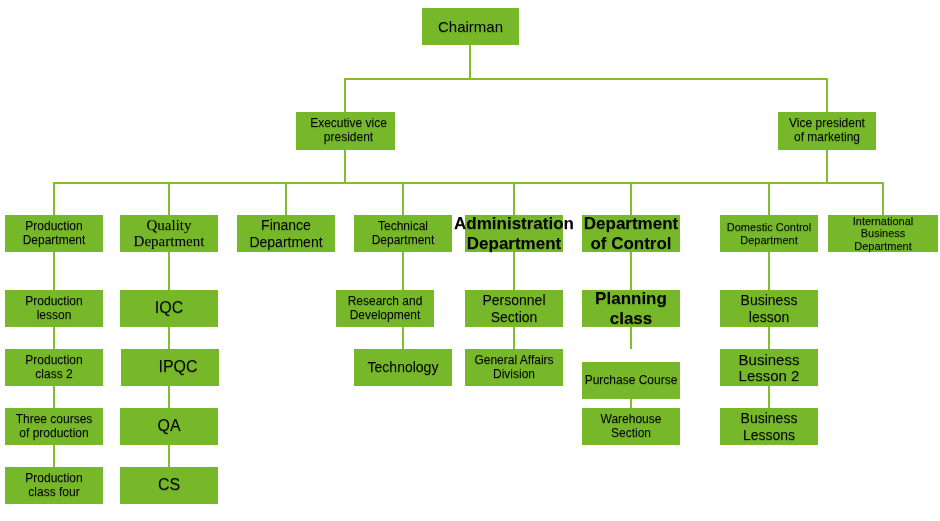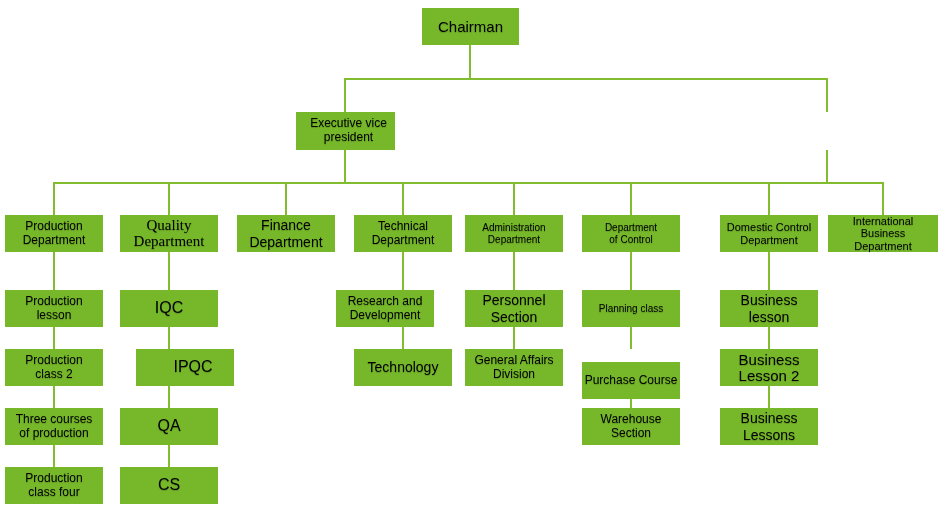--- a/index.html
+++ b/index.html
@@ -24,21 +24,21 @@
     justify-content: center;
     text-align: center;
     white-space: pre-line;
     line-height: 1.15;
     text-shadow: 0 1px 1px rgba(0,0,0,0.18);
     box-sizing: border-box;
     padding: 1px 2px;
   }
   .fs11 { font-size: 11px; }
   .fs12 { font-size: 12px; }
-  .fs13 { font-size: 10px; }
+  .fs13 { font-size: 17px; font-weight: bold; }
   .fs14 { font-size: 14px; }
   .fs15 { font-size: 15px; line-height: 1.05; }
   .fs16 { font-size: 16px; }
 
   .n-chairman             { left: 422px; top: 8px;  width: 97px; }
   .n-evp                  { left: 296px; top: 112px; width: 99px; height: 38px; padding-left: 8px; }
   .n-vpm                  { left: 778px; top: 112px; height: 38px; }
 
   .n-production-dept      { left: 5px;   top: 215px; }
   .n-quality-dept         { left: 120px; top: 215px; font-family: Liberation Serif, serif; }
@@ -50,21 +50,21 @@
   .n-intl-dept            { left: 828px; top: 215px; width: 110px; }
 
   .n-production-lesson    { left: 5px;   top: 290px; }
   .n-iqc                  { left: 120px; top: 290px; }
   .n-rnd                  { left: 336px; top: 290px; }
   .n-personnel            { left: 465px; top: 290px; }
   .n-planning             { left: 582px; top: 290px; }
   .n-business-lesson      { left: 720px; top: 290px; }
 
   .n-production-class2    { left: 5px;   top: 349px; }
-  .n-ipqc                 { left: 136px; top: 349px; padding-left: 18px; }
+  .n-ipqc                 { left: 121px; top: 349px; padding-left: 18px; }
   .n-technology           { left: 354px; top: 349px; }
   .n-general-affairs      { left: 465px; top: 349px; }
   .n-purchase             { left: 582px; top: 362px; }
   .n-business-lesson2     { left: 720px; top: 349px; }
 
   .n-three-courses        { left: 5px;   top: 408px; }
   .n-qa                   { left: 120px; top: 408px; }
   .n-warehouse            { left: 582px; top: 408px; }
   .n-business-lessons     { left: 720px; top: 408px; }
 
@@ -114,20 +114,22 @@
       <line x1="631" y1="386" x2="631" y2="408"></line>
       <line x1="769" y1="252" x2="769" y2="290"></line>
       <line x1="769" y1="327" x2="769" y2="349"></line>
       <line x1="769" y1="386" x2="769" y2="408"></line>
     </g>
   </svg>
 
   <div class="node n-chairman fs15">Chairman</div>
   <div class="node n-evp fs12">Executive vice
 president</div>
+  <div class="node n-vpm fs12">Vice president
+of marketing</div>
 
   <div class="node n-production-dept fs12">Production
 Department</div>
   <div class="node n-quality-dept fs15">Quality
 Department</div>
   <div class="node n-finance-dept fs14">Finance
 Department</div>
   <div class="node n-technical-dept fs12">Technical
 Department</div>
   <div class="node n-admin-dept fs13">Administration

